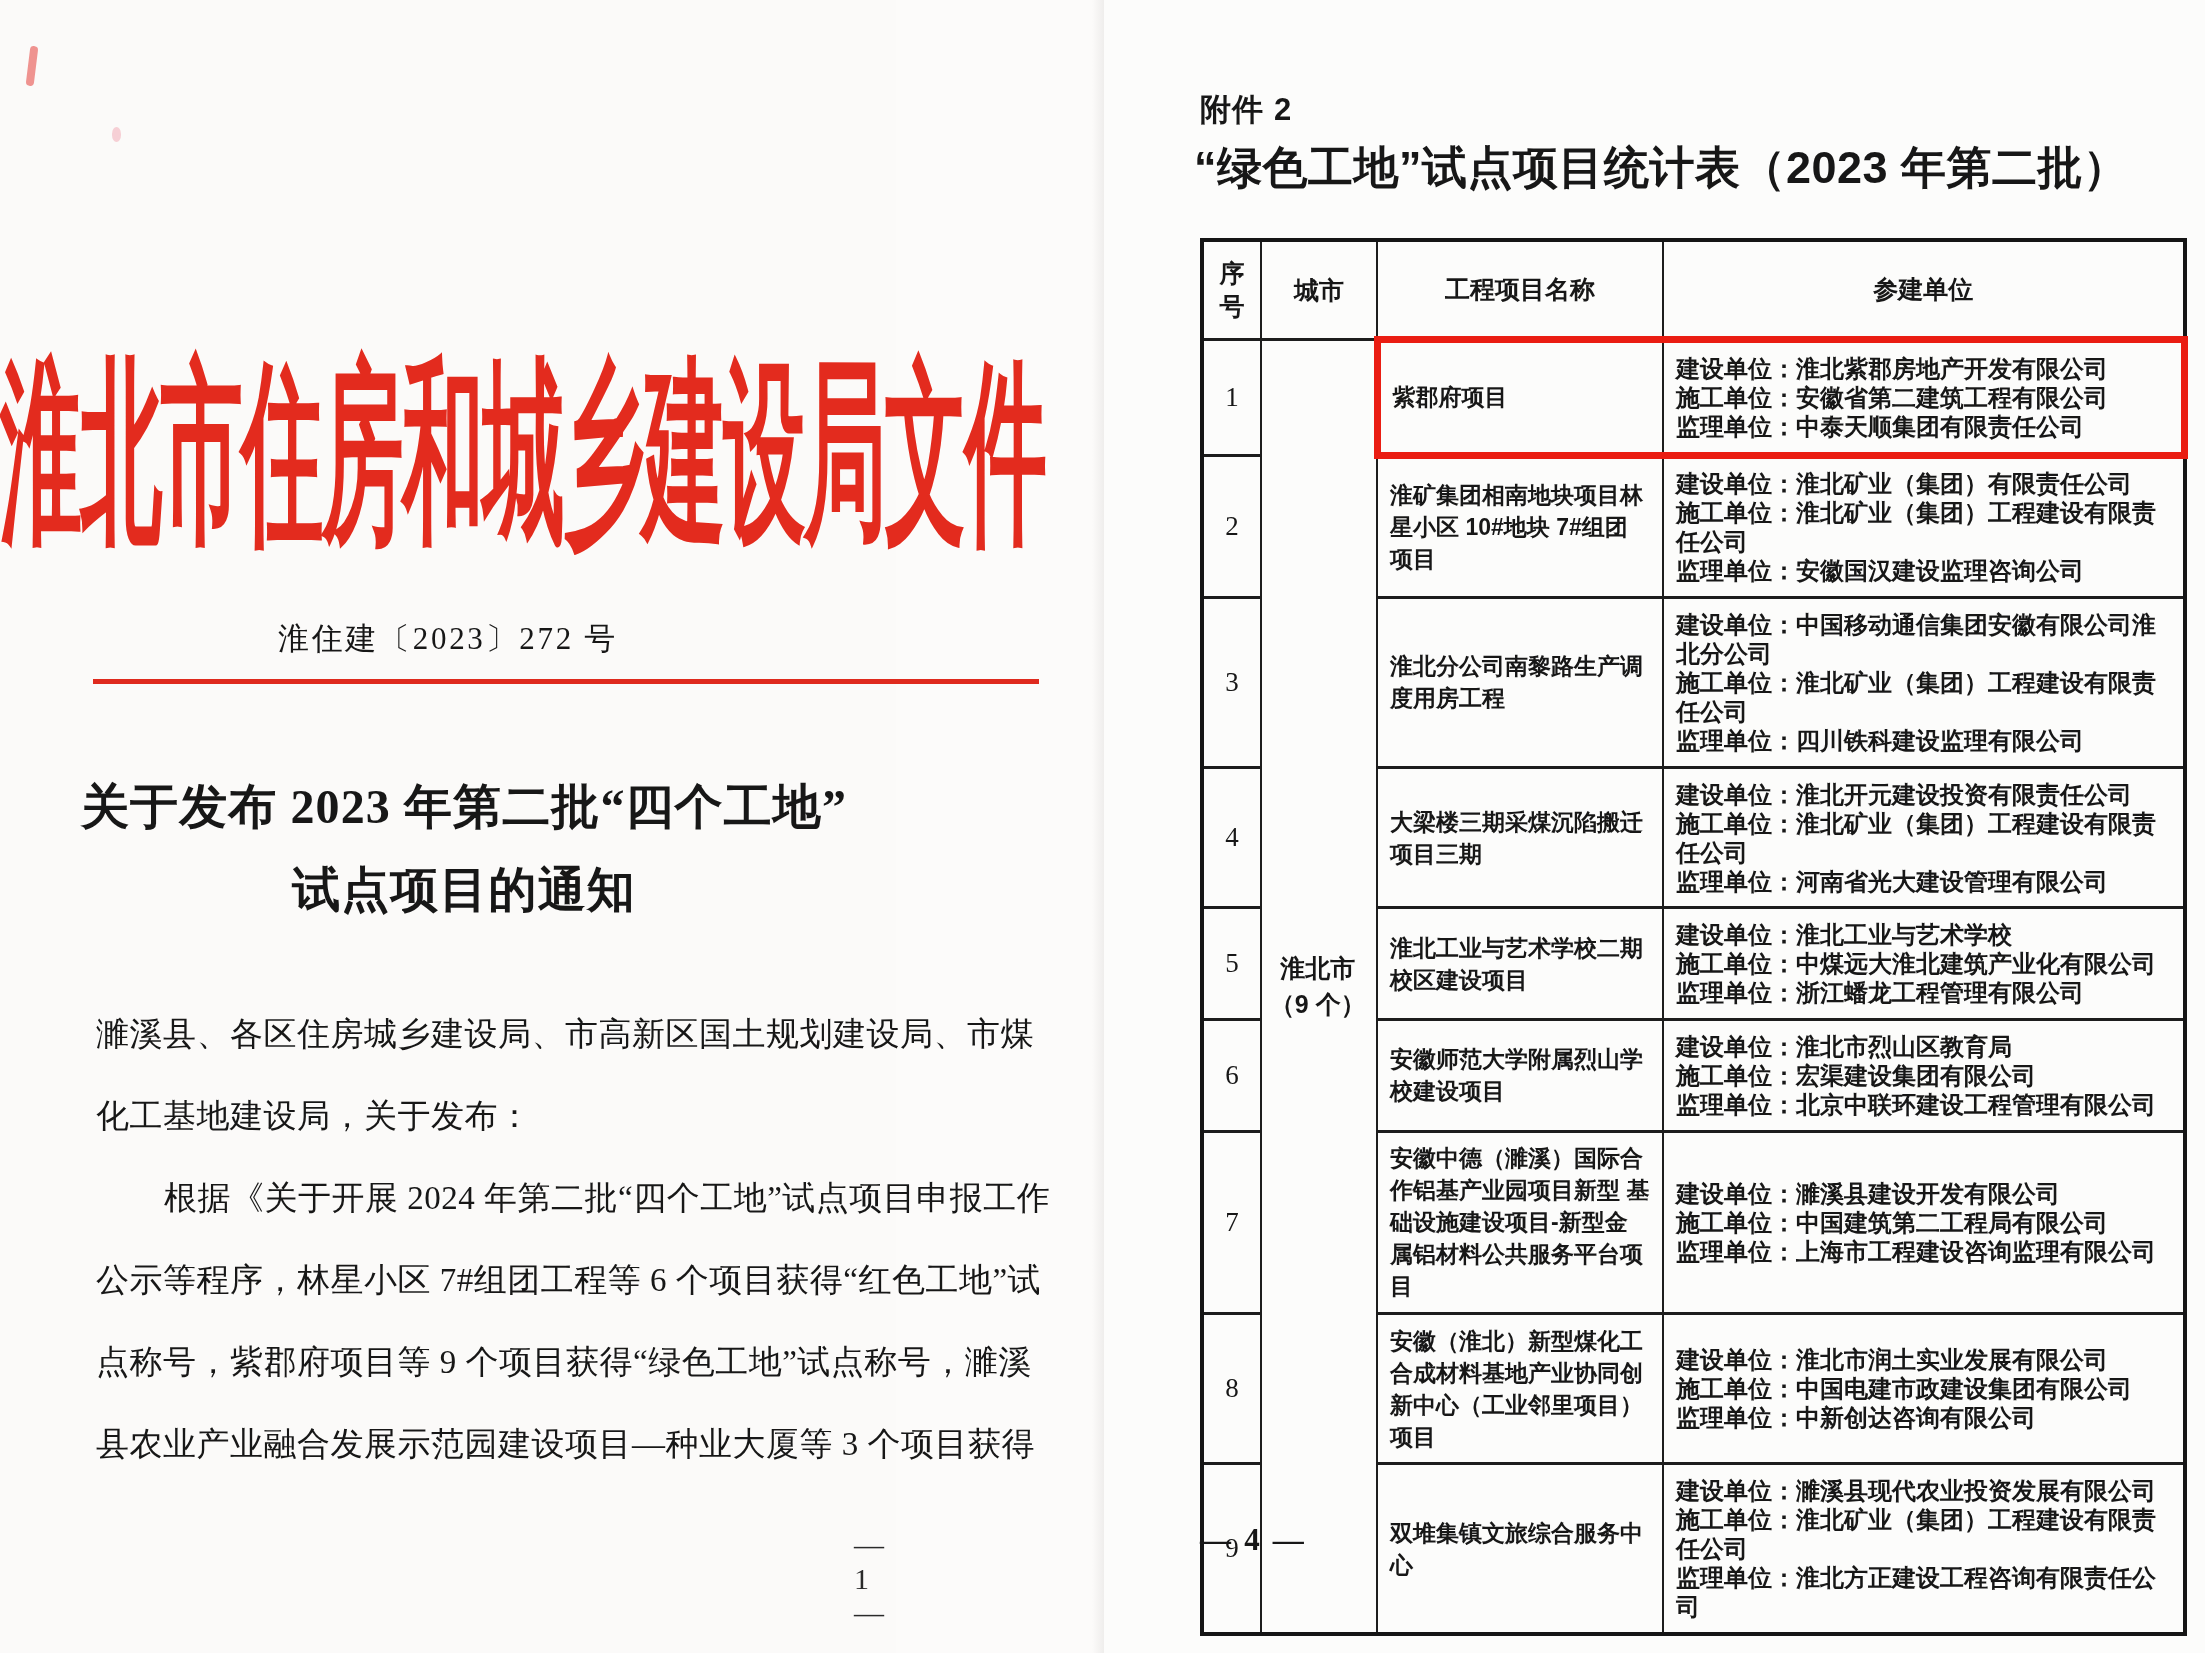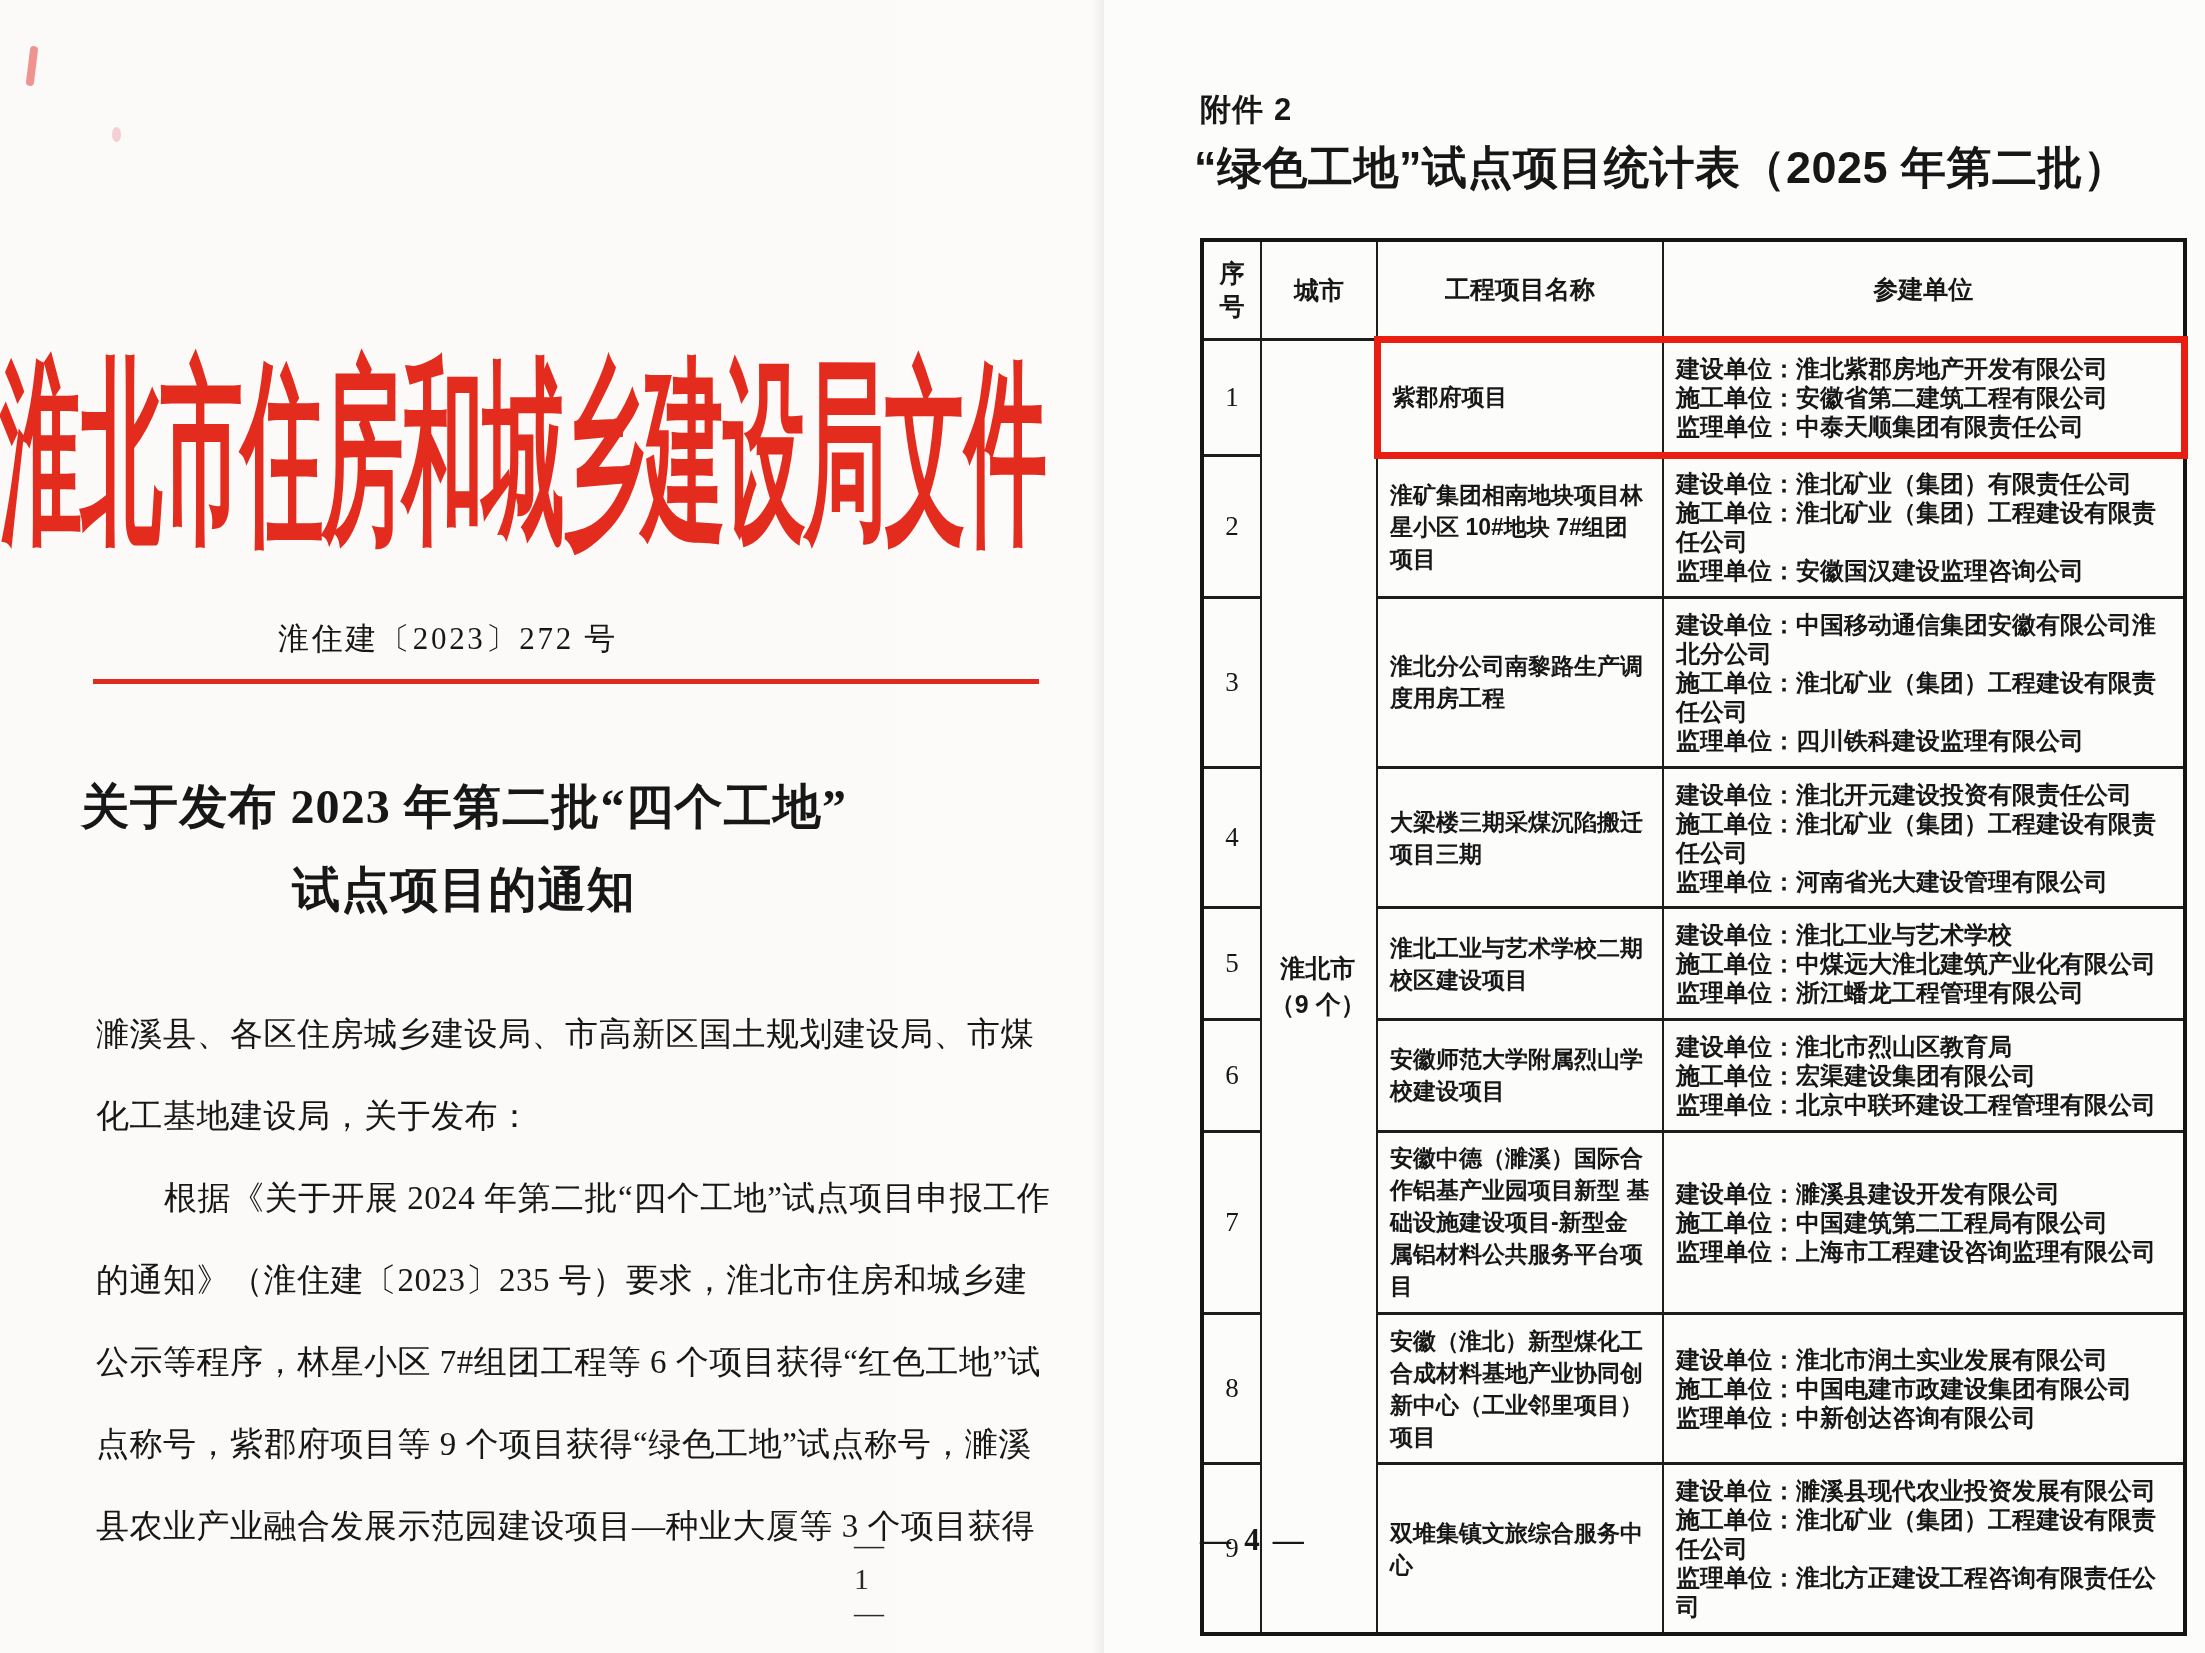--- a/index.html
+++ b/index.html
@@ -111,36 +111,35 @@
 
     <div class="notice-title">
       <div>关于发布 2023 年第二批“四个工地”</div>
       <div>试点项目的通知</div>
     </div>
 
     <div class="body-text">
       <div class="line">濉溪县、各区住房城乡建设局、市高新区国土规划建设局、市煤</div>
       <div class="line">化工基地建设局，关于发布：</div>
       <div class="line indent">根据《关于开展 2024 年第二批“四个工地”试点项目申报工作</div>
-      <div class="line">的通知》（淮住建〔2023〕235 号）要求，淮北市住房和城乡建</div>
       <div class="line">公示等程序，林星小区 7#组团工程等 6 个项目获得“红色工地”试</div>
       <div class="line">点称号，紫郡府项目等 9 个项目获得“绿色工地”试点称号，濉溪</div>
       <div class="line">县农业产业融合发展示范园建设项目—种业大厦等 3 个项目获得</div>
     </div>
 
     <div class="footer-left">— 1 —</div>
   </div>
 
   <div class="seam"></div>
 
   <div class="page page-right">
 
     <div class="attachment">附件 2</div>
 
-    <div class="table-title">“绿色工地”试点项目统计表（2025 年第二批）</div>
+    <div class="table-title">“绿色工地”试点项目统计表（2023 年第二批）</div>
 
     <div class="table-wrap">
       <table class="stat">
         <colgroup>
           <col style="width:59px">
             <col style="width:116px">
             <col style="width:286px">
             <col>
         </colgroup>
         <tbody>

